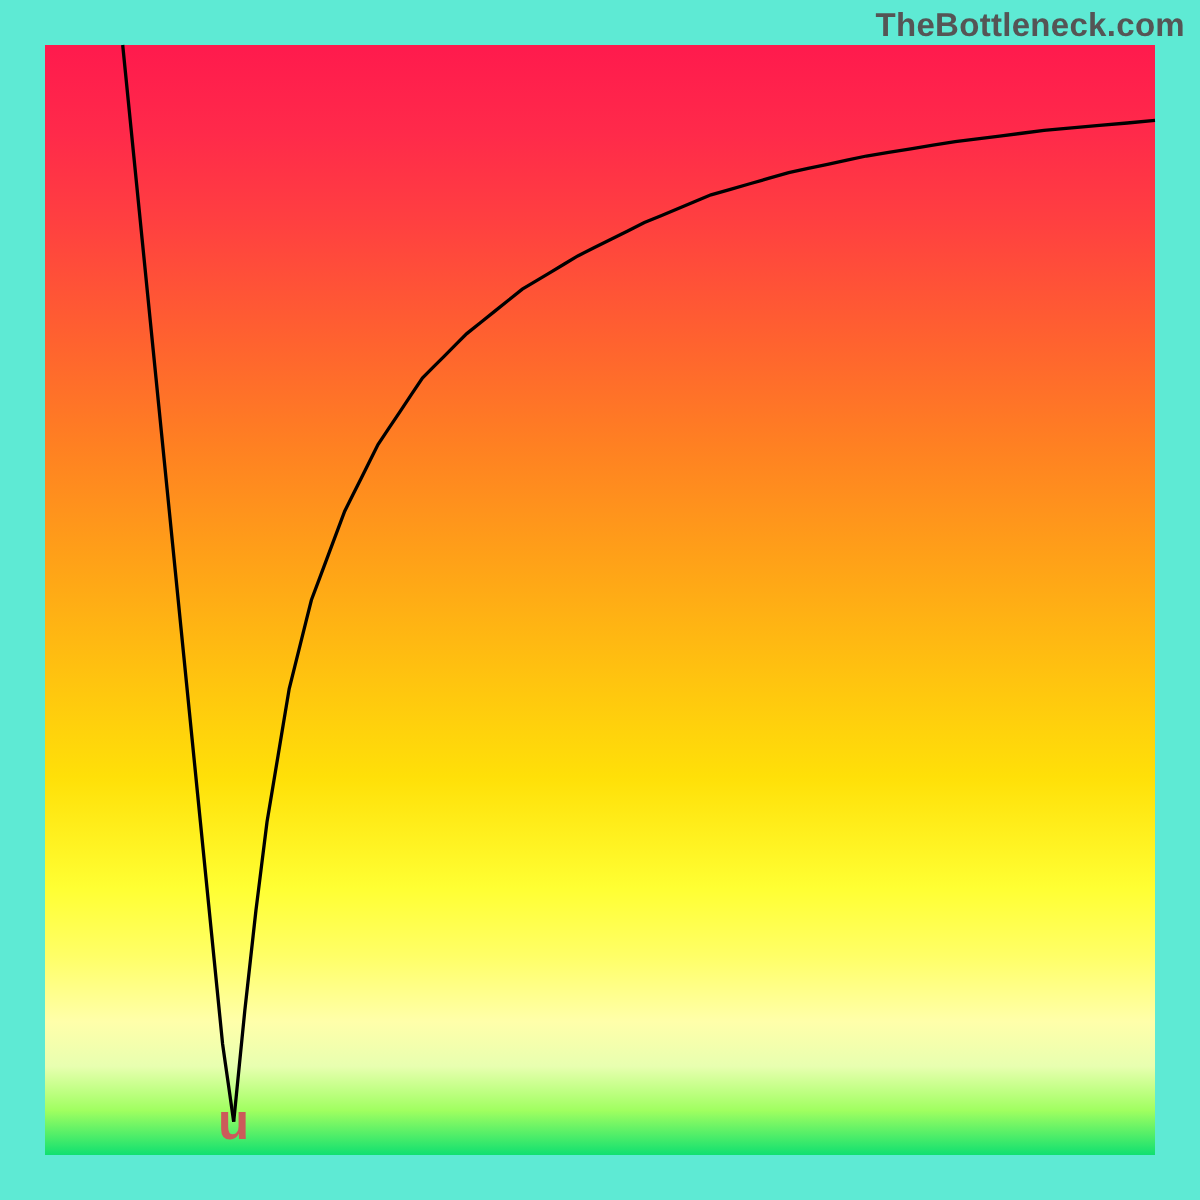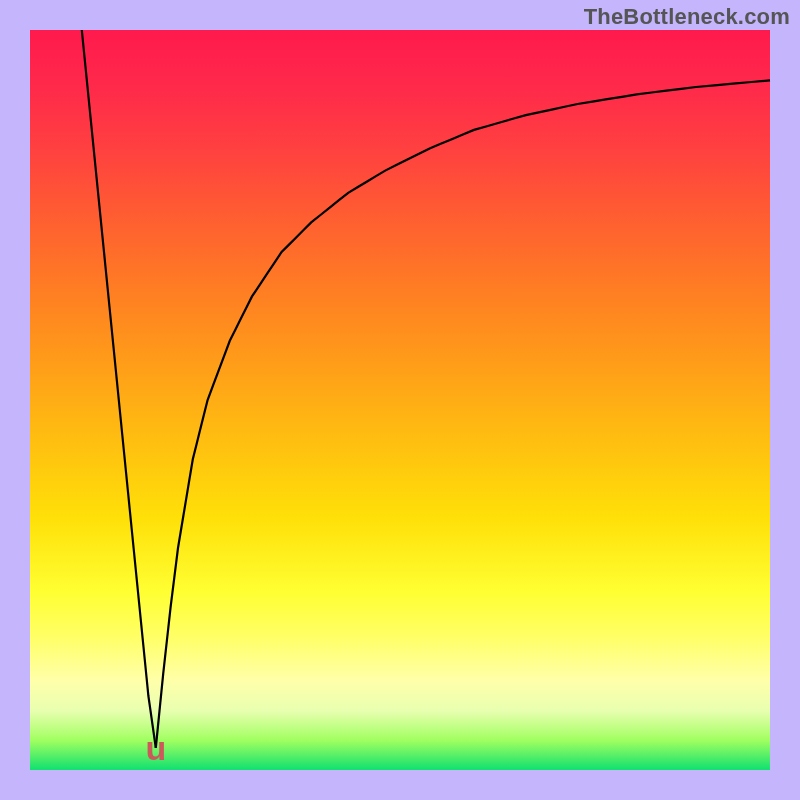--- a/index.html
+++ b/index.html
@@ -10,21 +10,21 @@
     background: #000;
     overflow: hidden;
     font-family: Arial, Helvetica, sans-serif;
   }
   .frame {
     position: absolute;
     left: 0;
     top: 0;
     width: 800px;
     height: 800px;
-    background: #c4b5fd;
+    background: #5eead4;
   }
   .plot {
     position: absolute;
     left: 30px;
     top: 30px;
     width: 740px;
     height: 740px;
     background: linear-gradient(to bottom,
       #ff1a4d 0%,
       #ff2a4a 8%,

